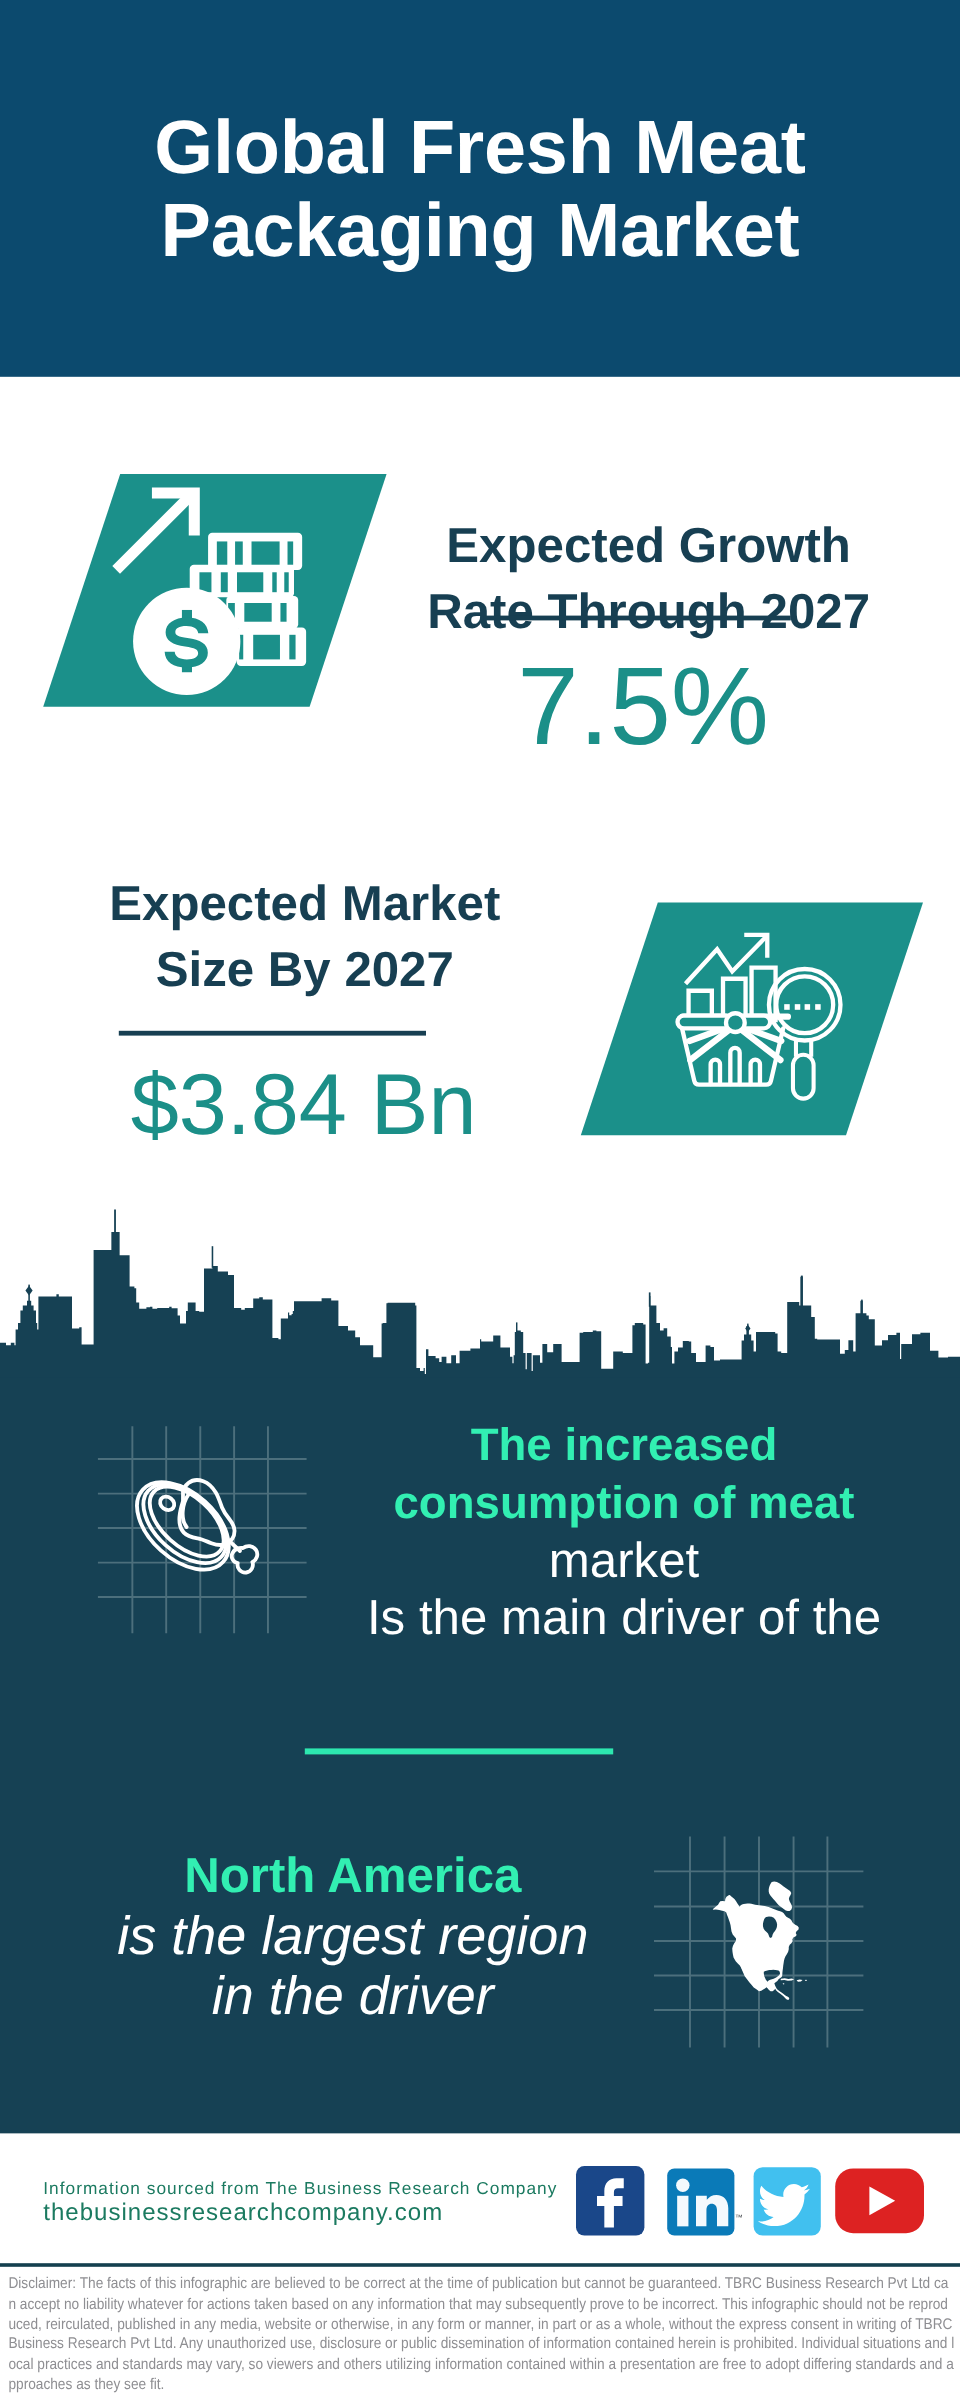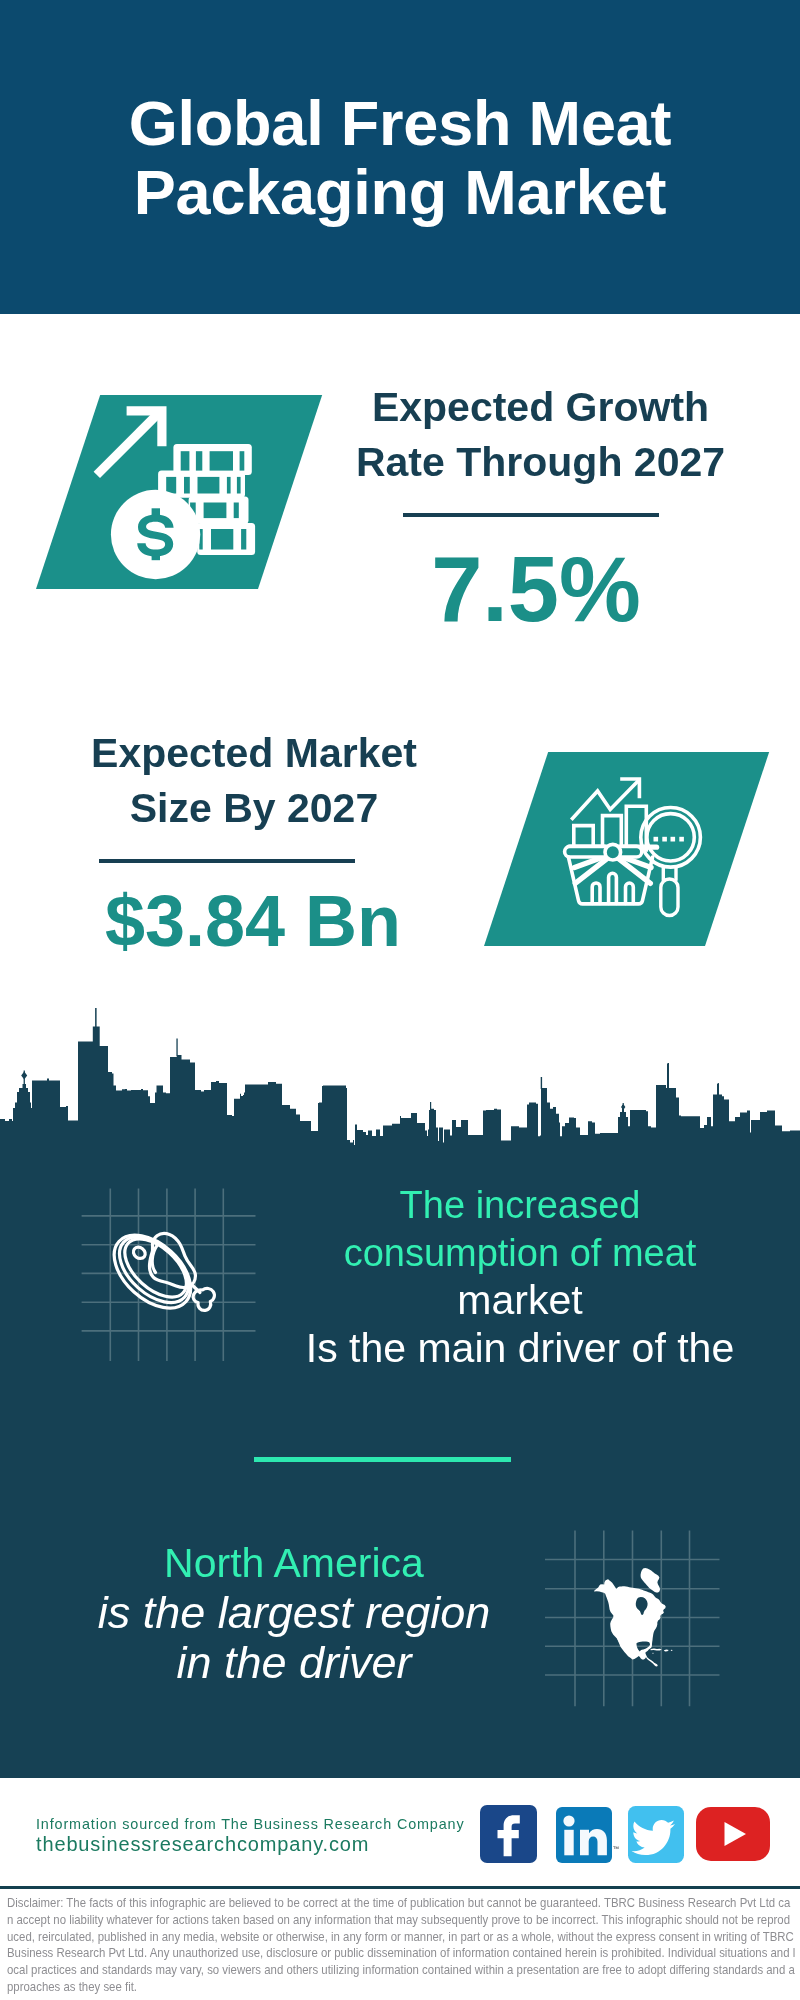--- a/index.html
+++ b/index.html
@@ -13,31 +13,31 @@
   .header{position:absolute;left:0;top:0;width:800px;height:314px;background:#0c4a6e;}
   .header h1{margin:0;position:absolute;left:0;top:89px;width:800px;text-align:center;
     color:#ffffff;font-size:63px;font-weight:bold;line-height:69px;letter-spacing:-0.2px;}
 
   .para{position:absolute;background:#1b908a;}
 
   .statblock{position:absolute;}
   .stat-title{color:#173f52;font-weight:bold;font-size:41px;line-height:55px;
               text-align:center;white-space:nowrap;}
   .rule{background:#173f52;height:4px;margin:0 auto;}
-  .stat-value{font-weight:bold;text-align:center;color:#1b8f88;white-space:nowrap;}
+  .stat-value{font-weight:normal;text-align:center;color:#1b8f88;white-space:nowrap;}
 
   
   .dark{position:absolute;left:0;top:1145px;width:800px;height:633px;background:#164154;}
   .skyline{position:absolute;left:0;top:1008px;width:800px;height:140px;}
 
   .grid{position:absolute;}
   .grid svg{display:block;}
 
   .blk{position:absolute;text-align:center;}
-  .blk-hl{color:#32efb2;font-weight:normal;font-size:38px;line-height:47.6px;}
+  .blk-hl{color:#32efb2;font-weight:bold;font-size:38px;line-height:47.6px;}
   .blk-sub{color:#ffffff;font-size:41px;line-height:47.6px;font-weight:normal;}
   .greenline{position:absolute;background:#2de8b0;height:5.5px;}
 
   
   .footer{position:absolute;left:0;top:0;width:658px;height:2000px;}
   .footer-bg{position:absolute;left:0;top:1778px;width:800px;height:222px;background:#ffffff;}
   .srcblk{position:absolute;}
   .src1{color:#1b7a60;font-size:14.4px;line-height:19.8px;letter-spacing:0.86px;}
   .src2{color:#1b7a60;font-size:20px;line-height:19.8px;letter-spacing:0.86px;}
   .sicon{position:absolute;display:block;overflow:hidden;text-decoration:none;}
@@ -105,21 +105,21 @@
       <g fill="#1b908a">
         <rect x="151.6" y="508.3" width="8.4" height="8.5"></rect>
         <rect x="151.6" y="551.5" width="8.4" height="8.7"></rect>
         <path d="M155.8 514.6 c-10.6 0 -17.8 5.2 -17.8 12.3 c0 7.1 5.7 10.3 16.3 11.9 c8.2 1.2 10.8 2.5 10.8 5.6 c0 3.1 -3.3 5.1 -9.4 5.1 c-6.2 0 -9.8 -2.1 -10.1 -6.3 h-8.4 c0.3 8.4 7.2 13.2 18.2 13.2 c11.1 0 17.8 -5.0 17.8 -12.4 c0 -7.6 -6.3 -10.7 -17.0 -12.3 c-7.6 -1.1 -10.1 -2.3 -10.1 -5.1 c0 -2.7 3.0 -4.9 9.2 -4.9 c6.3 0 9.4 2.4 9.9 6.1 h8.4 c-0.5 -8.0 -7.0 -13.2 -17.8 -13.2 z"></path>
       </g>
     </svg>
   </div>
 
   <div class="statblock" style="left:340px;top:380px;width:400px;">
     <div class="stat-title">
-      <div style="margin-left:1px;">Expected Growth</div>
+      <div style="margin-left:1px;margin-top:47px;">Expected Growth</div>
       <div style="margin-left:1px;">Rate Through 2027</div>
     </div>
   </div>
   <div class="rule" style="position:absolute;left:403px;top:513px;width:256px;height:4px;"></div>
   <div class="stat-value" style="position:absolute;left:336px;top:539px;width:400px;font-size:92px;line-height:100px;">7.5%</div>
 
   <div class="para" style="left:484px;top:752px;width:221px;height:194px;
               transform:skewX(-18.3deg);transform-origin:bottom left;"></div>
   <div style="position:absolute;left:560px;top:775px;width:150px;height:145px;">
     <svg viewBox="560 775 150 145" width="150" height="145" fill="none" stroke="#ffffff" stroke-width="3.6" stroke-linecap="square" stroke-linejoin="miter">

